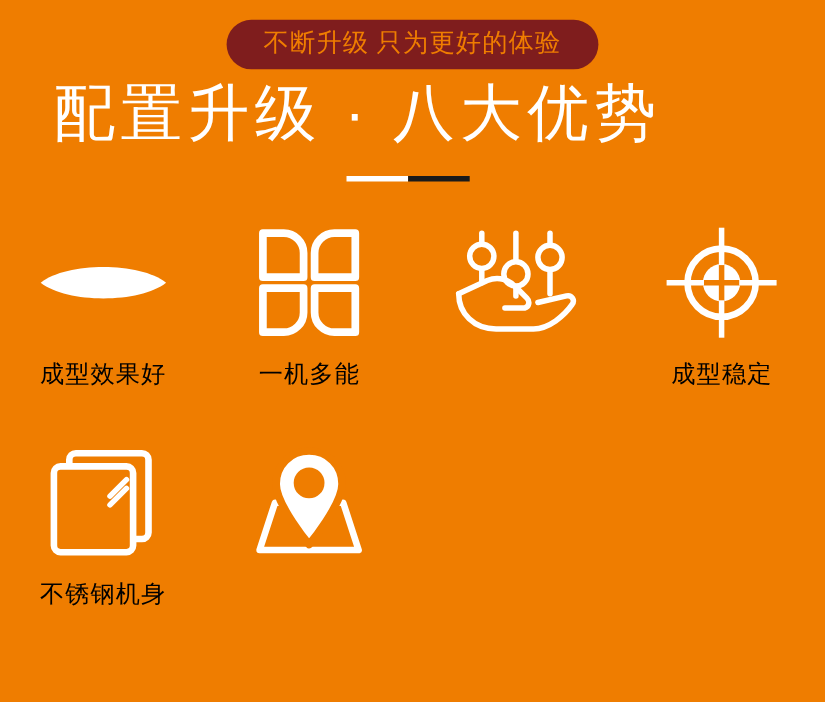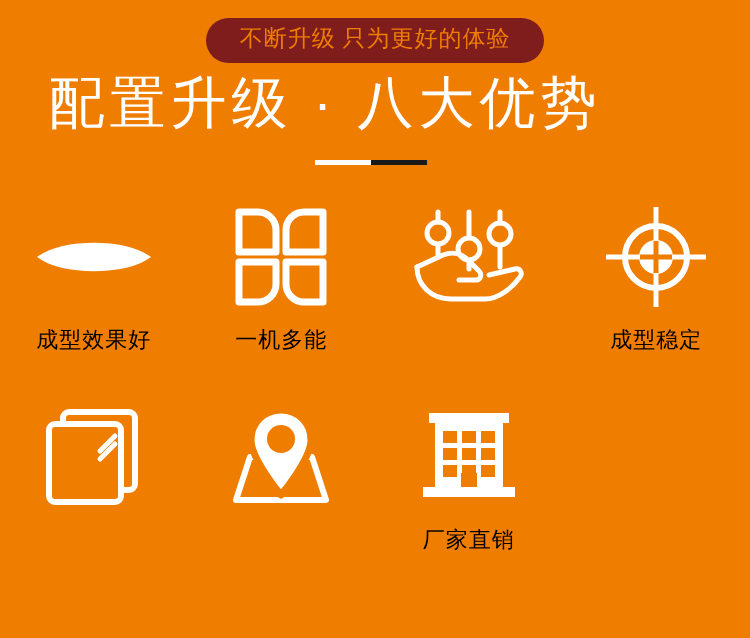--- a/index.html
+++ b/index.html
@@ -214,62 +214,32 @@
       <div class="icon-box">
         <svg width="100" height="100" viewBox="0 0 100 100" aria-hidden="true">
           <g fill="none" stroke="#ffffff" stroke-width="6" stroke-linejoin="round" stroke-linecap="round">
             <rect x="19" y="5" width="72" height="78" rx="6" ry="6"></rect>
             <rect x="5" y="17" width="72" height="78" rx="6" ry="6" fill="#ef7d00"></rect>
             <line x1="56" y1="44" x2="71" y2="29" stroke-width="5"></line>
             <line x1="56" y1="52" x2="71" y2="37" stroke-width="5"></line>
           </g>
         </svg>
       </div>
+      <div class="cell-label">不锈钢机身</div>
     </div>
 
 
     <div class="cell">
       <div class="icon-box">
         <svg width="110" height="100" viewBox="0 0 110 100" aria-hidden="true">
 
           <path d="M24 50 L86 50 L100 93 L10 93 Z" fill="none" stroke="#ffffff" stroke-width="6" stroke-linejoin="round"></path>
 
           <path d="M55 3 C38 3, 25 16, 25 33 C25 52, 55 88, 55 88 C55 88, 85 52, 85 33 C85 16, 72 3, 55 3 Z" fill="#ffffff" stroke="#ef7d00" stroke-width="7" stroke-linejoin="round"></path>
           <circle cx="55" cy="32" r="14" fill="#ef7d00"></circle>
         </svg>
       </div>
     </div>
 
-    <div class="cell">
-      <div class="icon-box">
-        <svg width="96" height="96" viewBox="0 0 96 96" aria-hidden="true">
-
-          <rect x="8" y="4" width="80" height="10" fill="#ffffff"></rect>
-
-          <rect x="2" y="78" width="92" height="10" fill="#ffffff"></rect>
-
-          <rect x="14" y="14" width="68" height="64" fill="#ffffff"></rect>
-
-          <g fill="#ef7d00">
-            <rect x="22" y="22" width="14" height="12"></rect>
-            <rect x="41" y="22" width="14" height="12"></rect>
-            <rect x="60" y="22" width="14" height="12"></rect>
-
-            <rect x="22" y="39" width="14" height="12"></rect>
-            <rect x="41" y="39" width="14" height="12"></rect>
-            <rect x="60" y="39" width="14" height="12"></rect>
-
-            <rect x="22" y="56" width="14" height="12"></rect>
-            <rect x="41" y="56" width="14" height="12"></rect>
-            <rect x="60" y="56" width="14" height="12"></rect>
-          </g>
-
-          <path d="M40 78 L40 72 A8 8 0 0 1 56 72 L56 78 Z" fill="#ef7d00"></path>
-
-          <rect x="40" y="64" width="16" height="14" fill="#ef7d00"></rect>
-        </svg>
-      </div>
-      <div class="cell-label">厂家直销</div>
-    </div>
 
   </div>
 
 </div>
 
 </body></html>

